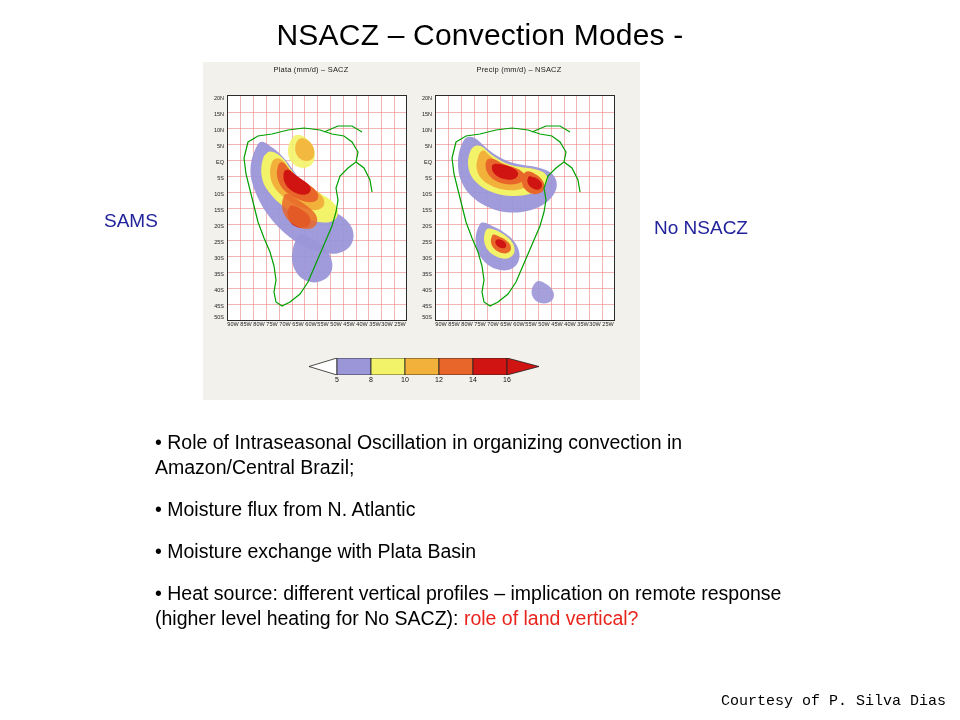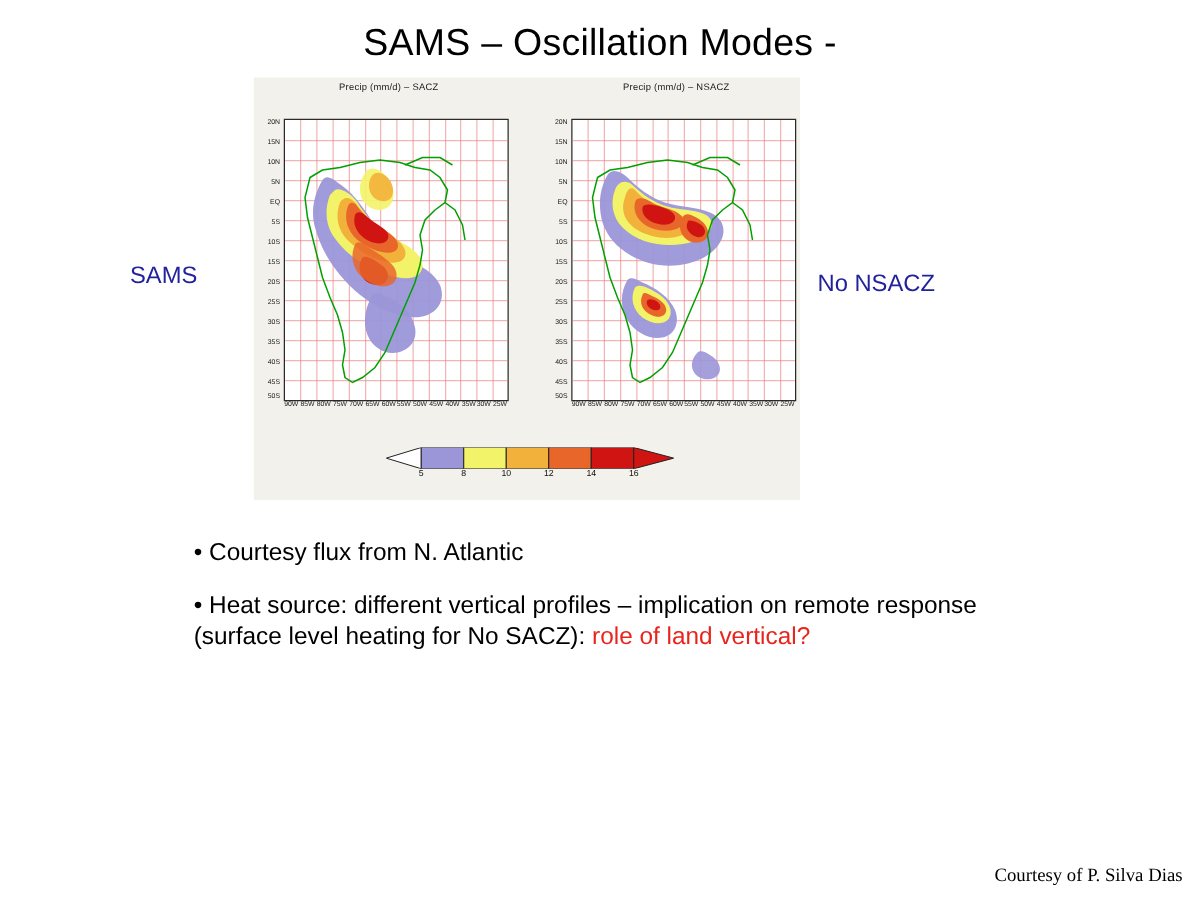--- a/index.html
+++ b/index.html
@@ -44,21 +44,21 @@
     width: 437px;
     height: 290px;
   }
   .panel {
     position: absolute;
     top: 0;
     width: 216px;
     height: 290px;
   }
   .panel.left { left: 0; }
-  .panel.right { left: 230px; }
+  .panel.right { left: 208px; }
 
   .panel-title {
     position: absolute;
     top: 3px;
     left: 0;
     width: 216px;
     text-align: center;
     font-size: 7.5px;
     color: #1a1a1a;
     font-family: "Liberation Sans", sans-serif;
@@ -181,36 +181,36 @@
   }
   .bullet:last-child { margin-bottom: 0; }
   .red { color: #e8251c; }
 
   .courtesy {
     position: absolute;
     right: 14px;
     bottom: 10px;
     font-size: 15px;
     color: #000000;
-    font-family: Liberation Serif, serif;
+    font-family: Liberation Mono, monospace;
   }
 </style>
 </head>
 <body>
 
 <div class="slide">
 
-  <div class="title">SAMS – Oscillation Modes -</div>
+  <div class="title">NSACZ – Convection Modes -</div>
 
   <div class="figure-wrap">
 
     <div class="panels">
 
       <div class="panel left">
-        <div class="panel-title">Precip  (mm/d)  –  SACZ</div>
+        <div class="panel-title">Plata  (mm/d)  –  SACZ</div>
 
         <div class="ylabels">
           <div class="ylab" style="top:0px">20N</div>
           <div class="ylab" style="top:16px">15N</div>
           <div class="ylab" style="top:32px">10N</div>
           <div class="ylab" style="top:48px">5N</div>
           <div class="ylab" style="top:64px">EQ</div>
           <div class="ylab" style="top:80px">5S</div>
           <div class="ylab" style="top:96px">10S</div>
           <div class="ylab" style="top:112px">15S</div>
@@ -397,19 +397,21 @@
         <div class="cbar-tick" style="left:164px">14</div>
         <div class="cbar-tick" style="left:198px">16</div>
       </div>
     </div>
   </div>
 
   <div class="label-left">SAMS</div>
   <div class="label-right">No NSACZ</div>
 
   <div class="bullets">
-    <div class="bullet">• Courtesy flux from N. Atlantic</div>
-    <div class="bullet"><span>• Heat source: different vertical profiles – implication on remote response (surface level heating for No SACZ): </span><span class="red">role of land vertical?</span></div>
+    <div class="bullet">• Role of Intraseasonal Oscillation in organizing convection in Amazon/Central Brazil;</div>
+    <div class="bullet">• Moisture flux from N. Atlantic</div>
+    <div class="bullet">• Moisture exchange with Plata Basin</div>
+    <div class="bullet"><span>• Heat source: different vertical profiles – implication on remote response (higher level heating for No SACZ): </span><span class="red">role of land vertical?</span></div>
   </div>
 
   <div class="courtesy">Courtesy of P. Silva Dias</div>
 
 </div>
 
 </body></html>

